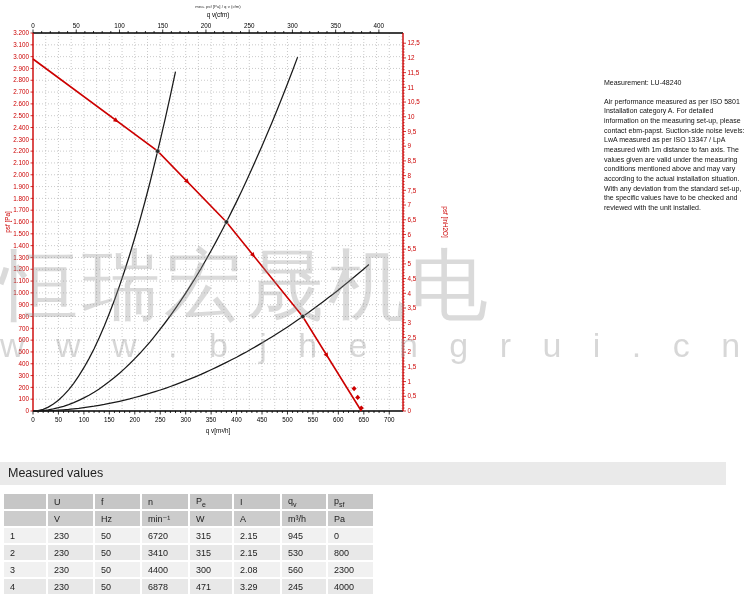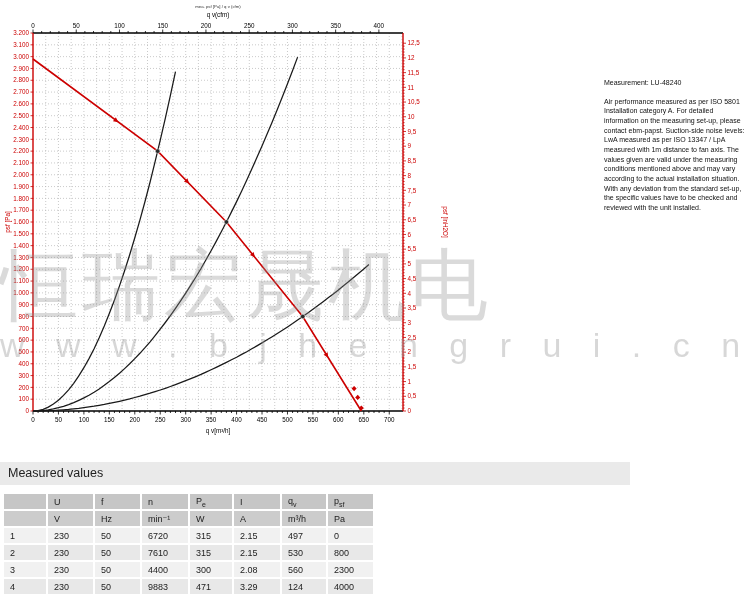--- a/index.html
+++ b/index.html
@@ -7,21 +7,21 @@
         font-family:"Liberation Sans","DejaVu Sans",sans-serif;color:#1a1a1a;}
   #chart-svg{position:absolute;left:0;top:0;}
   .watermark{position:absolute;left:0;top:246px;width:460px;text-align:center;
              pointer-events:none;z-index:5;}
   .watermark-cn{font-size:78px;line-height:1;letter-spacing:4px;color:#8f8f8f;opacity:.32;
                 font-family:"DejaVu Sans",sans-serif;white-space:nowrap;}
   .watermark-url{margin-top:2px;font-size:34px;letter-spacing:11px;color:#9d9d9d;opacity:.40;
                  white-space:nowrap;}
   .note{position:absolute;left:604px;top:78px;width:143px;font-size:7px;line-height:1.38;color:#111;}
   .note-title{margin-bottom:9px;}
-  .section-band{position:absolute;left:0;top:462px;width:630px;height:23px;background:#eaeaea;}
+  .section-band{position:absolute;left:0;top:462px;width:726px;height:23px;background:#eaeaea;}
   .section-band span{display:inline-block;margin-left:8px;line-height:23px;font-size:12.5px;color:#222;}
   table.mv{position:absolute;left:2px;top:492px;border-collapse:separate;border-spacing:2px;
            font-size:9px;color:#222;}
   table.mv td{height:15px;padding:0 0 0 6px;vertical-align:middle;}
   td.c0{width:36px;} td.c1{width:39px;} td.c2{width:39px;} td.c3{width:40px;}
   td.c4{width:36px;} td.c5{width:40px;} td.c6{width:38px;} td.c7{width:39px;}
   tr.hdr1 td{background:#c6c6c6;}
   tr.hdr2 td{background:#cccccc;}
   tr.r-odd td{background:#f1f1f1;}
   tr.r-even td{background:#e8e8e8;}
@@ -518,48 +518,48 @@
       <td>m³/h</td>
       <td>Pa</td>
     </tr>
     <tr class="r-odd">
       <td>1</td>
       <td>230</td>
       <td>50</td>
       <td>6720</td>
       <td>315</td>
       <td>2.15</td>
-      <td>497</td>
+      <td>945</td>
       <td>0</td>
     </tr>
     <tr class="r-even">
       <td>2</td>
       <td>230</td>
       <td>50</td>
-      <td>7610</td>
+      <td>3410</td>
       <td>315</td>
       <td>2.15</td>
       <td>530</td>
       <td>800</td>
     </tr>
     <tr class="r-odd">
       <td>3</td>
       <td>230</td>
       <td>50</td>
       <td>4400</td>
       <td>300</td>
       <td>2.08</td>
       <td>560</td>
       <td>2300</td>
     </tr>
     <tr class="r-even">
       <td>4</td>
       <td>230</td>
       <td>50</td>
-      <td>9883</td>
+      <td>6878</td>
       <td>471</td>
       <td>3.29</td>
-      <td>124</td>
+      <td>245</td>
       <td>4000</td>
     </tr>
   </tbody>
     </table>
 </div>
 
 </body></html>

